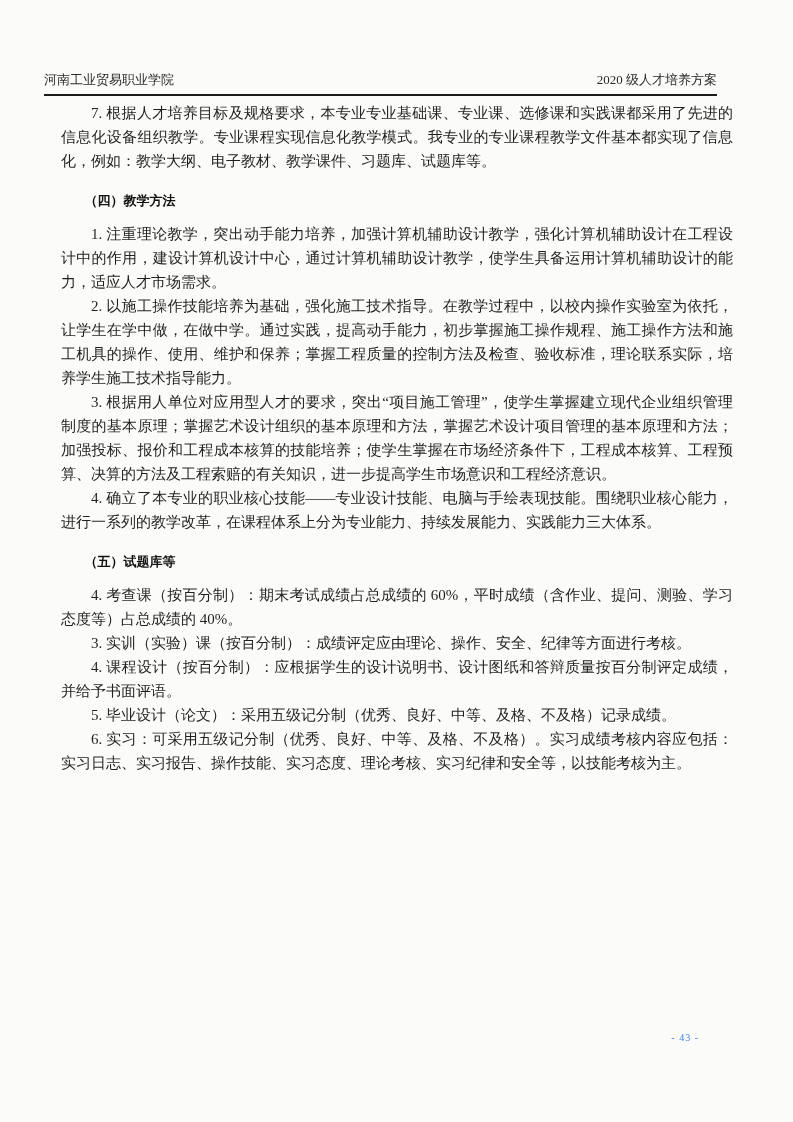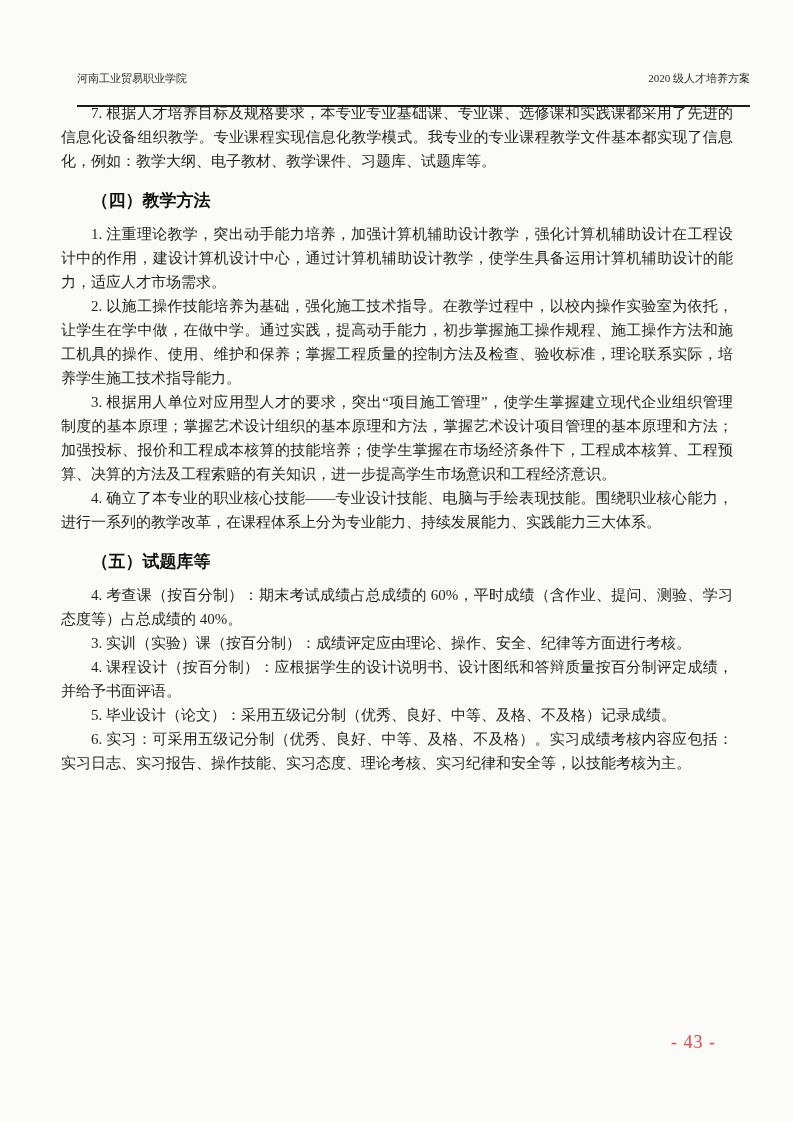--- a/index.html
+++ b/index.html
@@ -12,59 +12,59 @@
     width: 793px;
     height: 1122px;
     background: #fbfbf9;
     color: #1f1f1f;
     font-family: "Liberation Serif", "DejaVu Serif", serif;
     overflow: hidden;
   }
   .header {
     position: absolute;
     top: 71px;
-    left: 77px;
+    left: 44px;
     width: 673px;
     display: flex;
     justify-content: space-between;
     align-items: flex-end;
-    font-size: 11px;
+    font-size: 13px;
     color: #2a2a2a;
-    padding-bottom: 19px;
+    padding-bottom: 5px;
     border-bottom: 2px solid #1c1c1c;
     box-sizing: border-box;
   }
   .content {
     position: absolute;
     top: 101px;
     left: 61px;
     width: 672px;
     font-size: 15px;
     line-height: 24px;
     text-align: justify;
   }
   .para {
     margin: 0;
     text-indent: 2em;
   }
   .heading {
     font-family: "Liberation Sans", "DejaVu Sans", sans-serif;
-    font-size: 17px;
+    font-size: 13px;
     line-height: 26px;
     font-weight: bold;
     color: #111;
     margin: 15px 0 8px 0;
     text-indent: 1.8em;
   }
   .footer {
     position: absolute;
     top: 1032px;
-    right: 77px;
-    font-size: 18px;
-    color: #ef4444;
+    right: 94px;
+    font-size: 10px;
+    color: #3b82f6;
     letter-spacing: 1px;
   }
 </style>
 </head>
 <body>
 
 <div class="page">
 
   <div class="header">
     <span>河南工业贸易职业学院</span>

